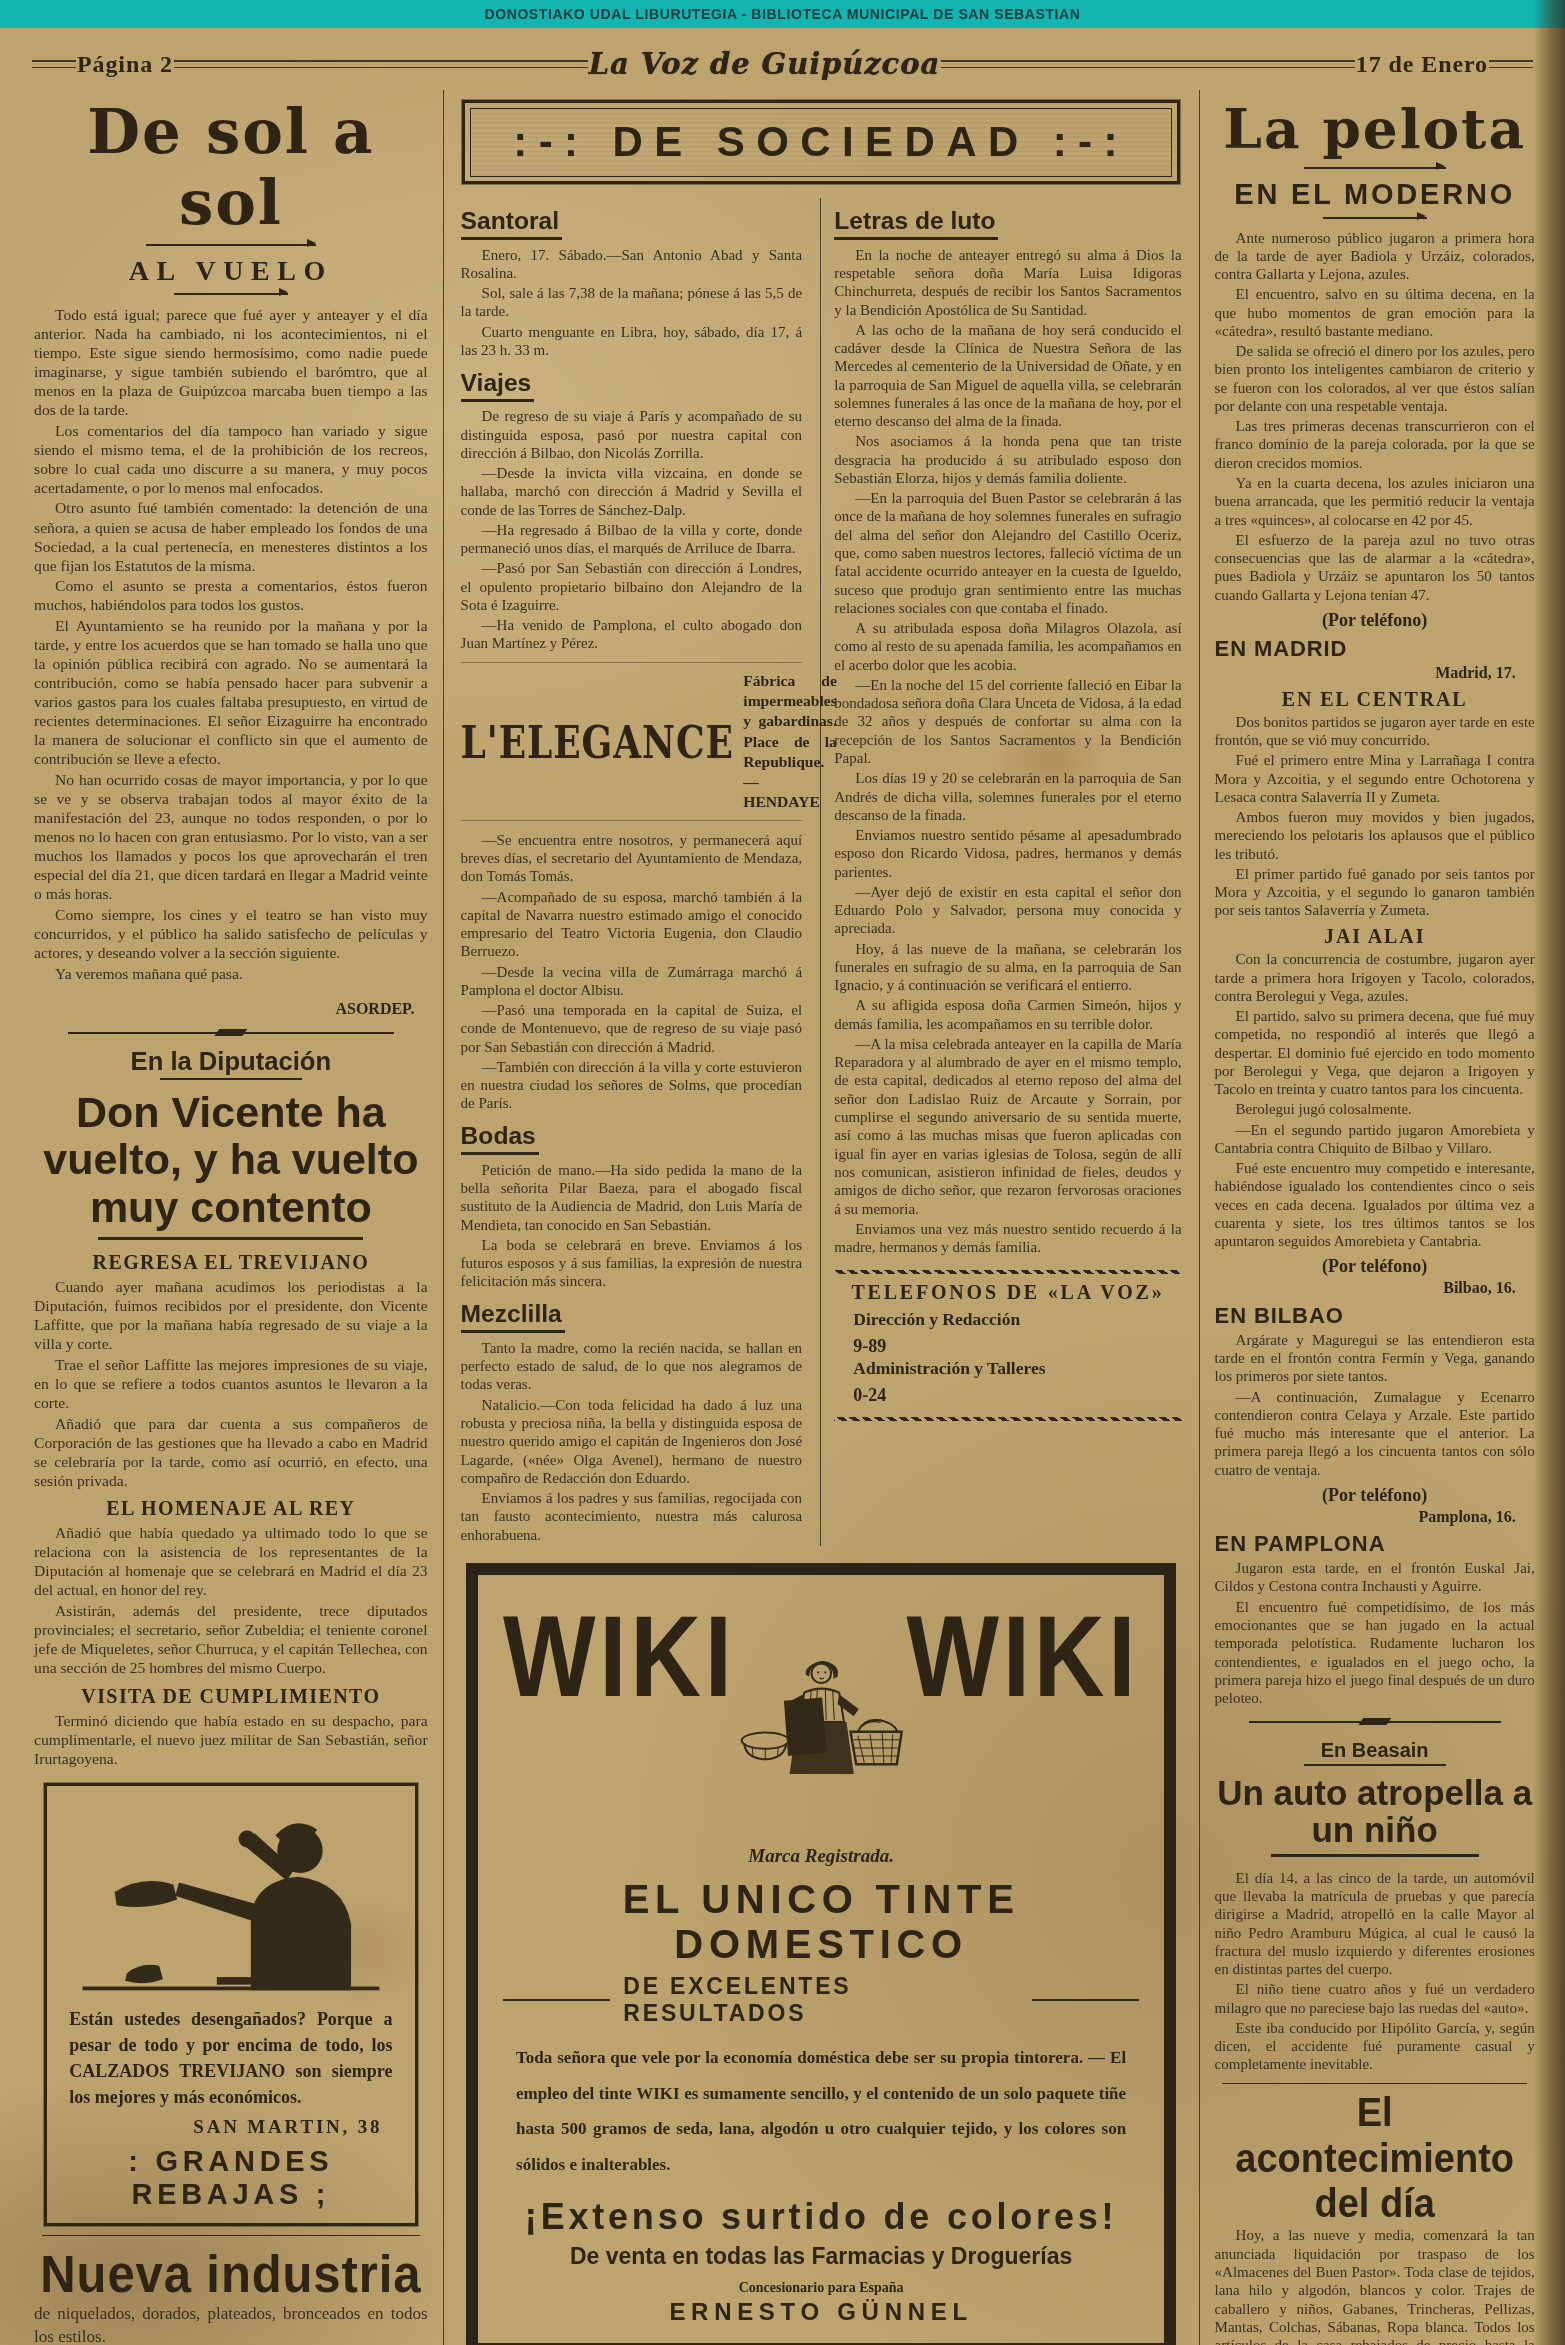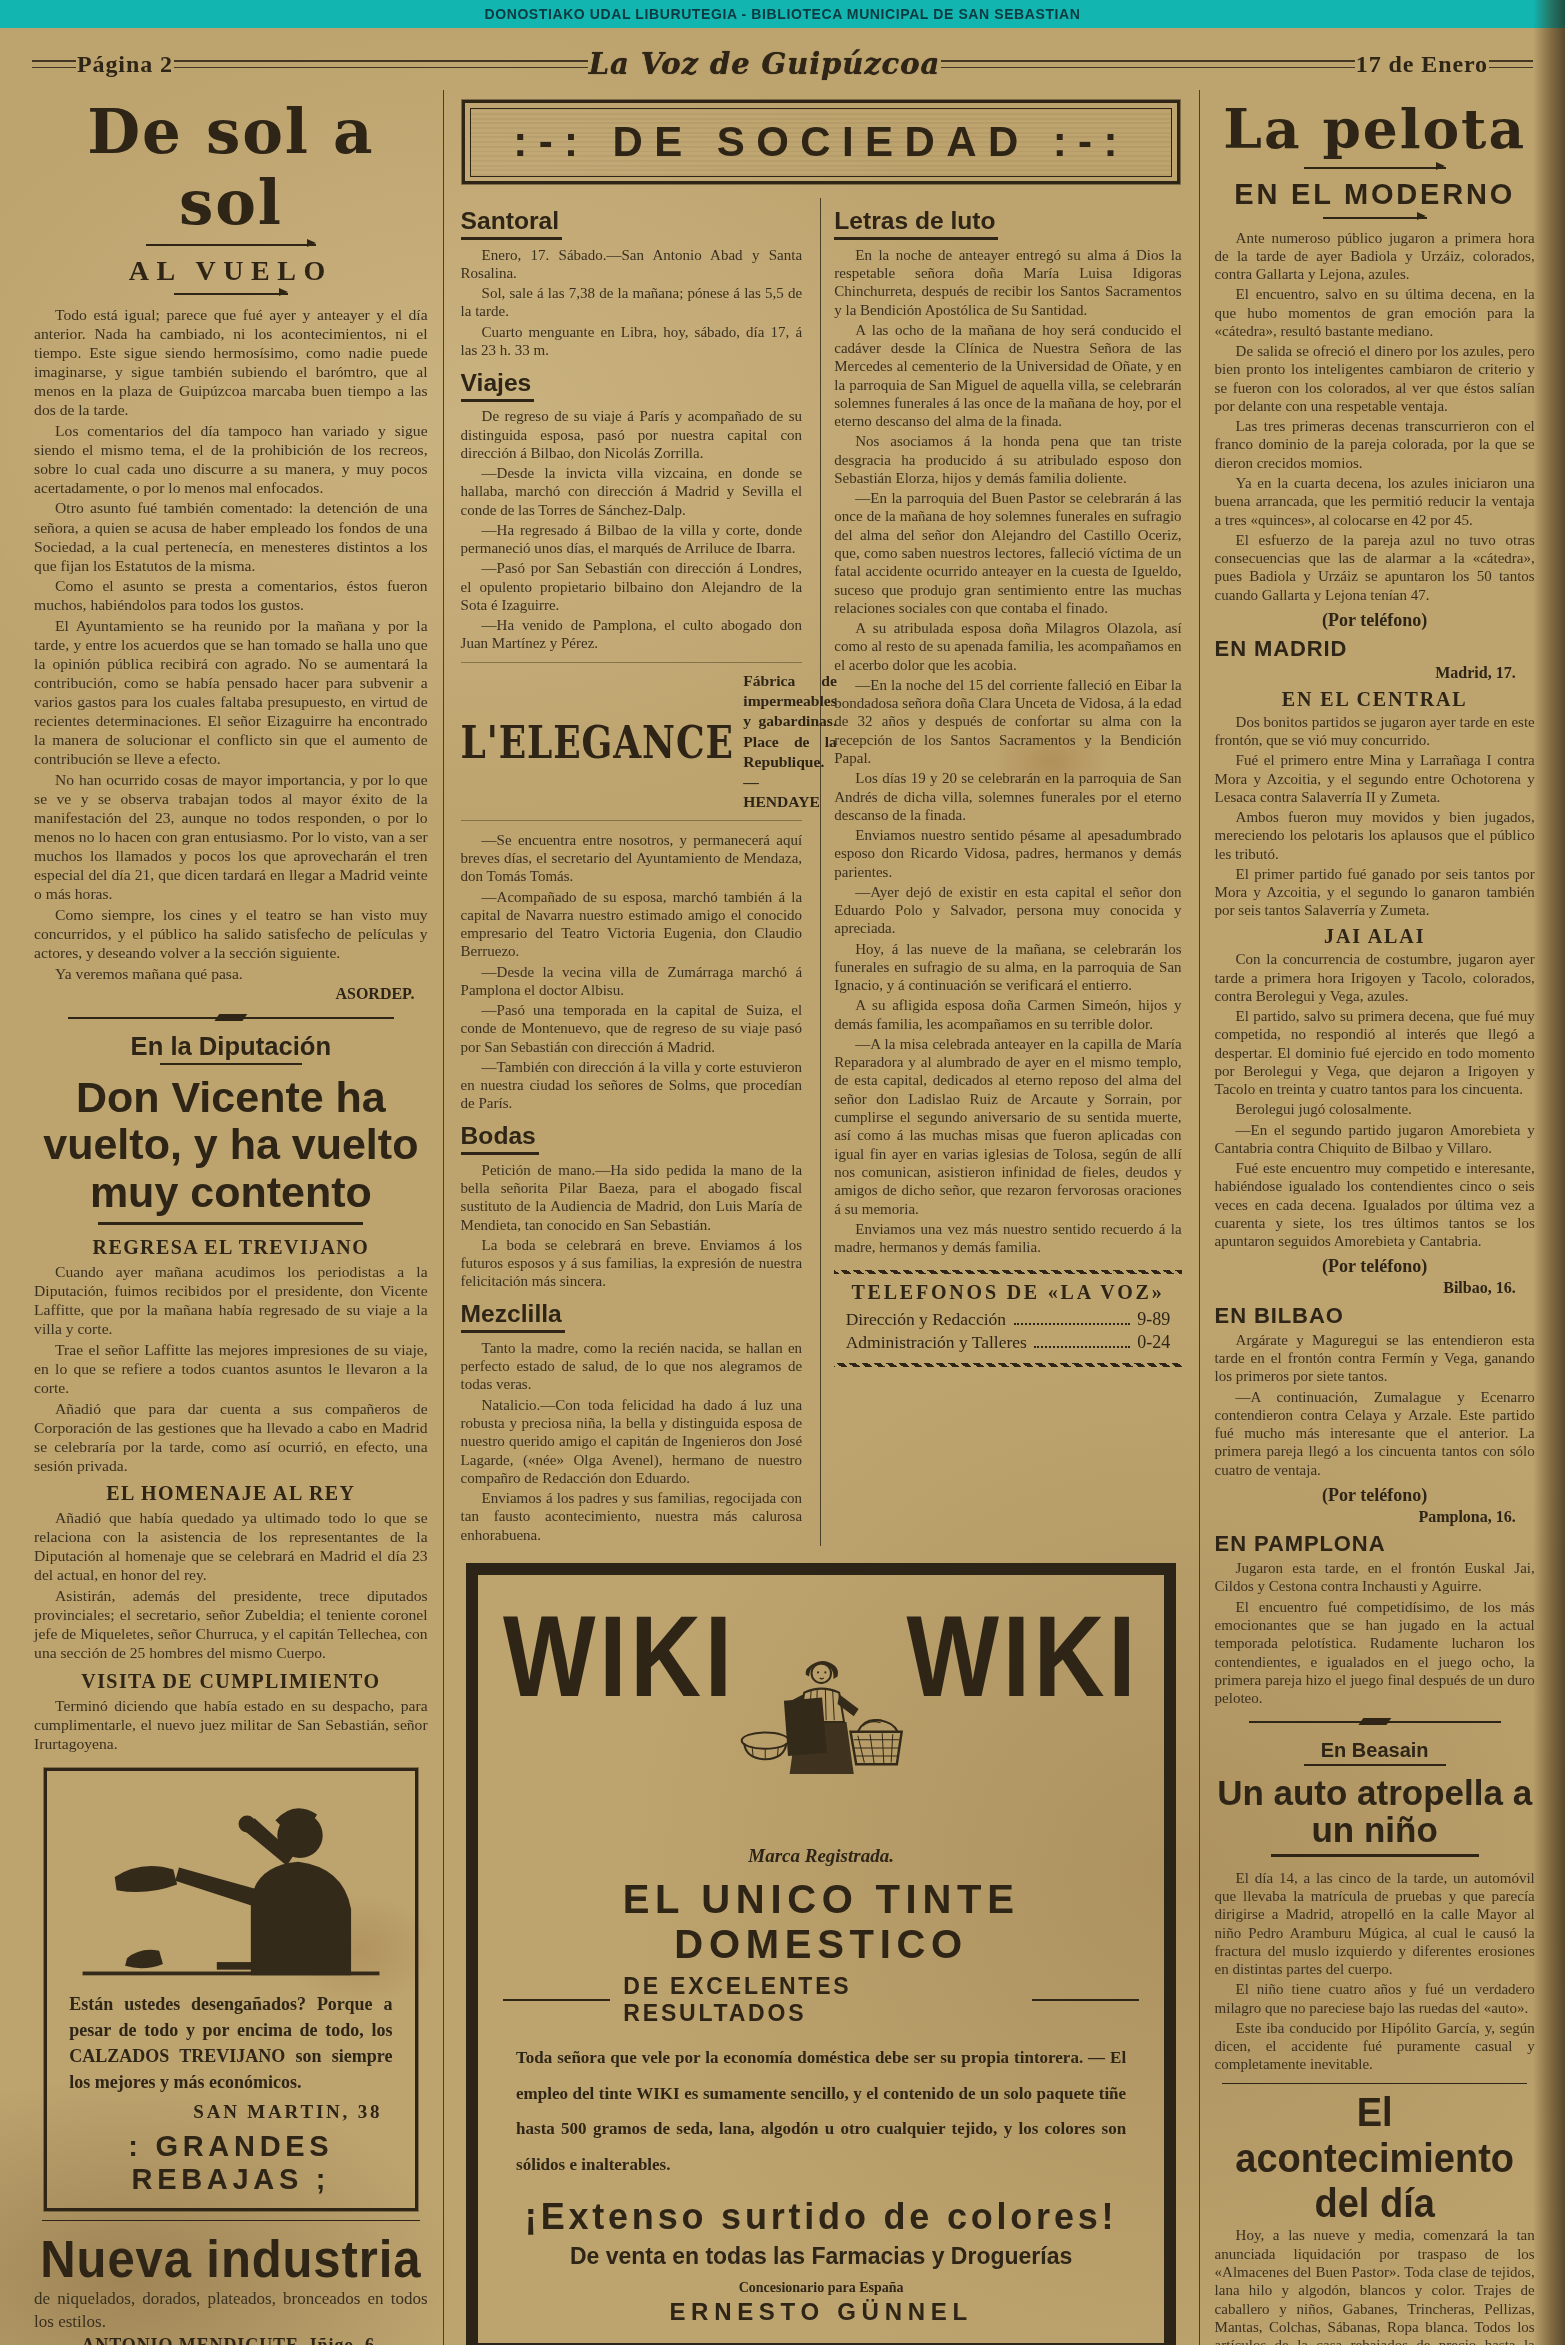--- a/index.html
+++ b/index.html
@@ -59,21 +59,21 @@
   .col-mid p.para{font-size:15px;}
 
   
   .big-serif-title{font-family:"DejaVu Serif",serif;font-weight:bold;text-align:center;letter-spacing:1.9px;}
   .arrow-rule{width:170px;margin:5.7px auto 9.5px;border-top:2.8px solid var(--ink);position:relative;}
   .arrow-rule::after{content:"";position:absolute;right:-3.8px;top:-6.6px;border:4.7px solid transparent;border-left:9.5px solid var(--ink);}
   .sub-caps{font-weight:bold;text-align:center;letter-spacing:7.6px;font-size:28px;margin-top:1.9px;}
   .orn-rule{border-top:2.4px solid var(--ink);margin:13.2px 34px;position:relative;}
   .orn-rule::after{content:"";position:absolute;left:50%;top:-4.7px;width:28px;height:6.6px;background:var(--ink);transform:translateX(-50%) skewX(-35deg);}
   .plain-rule{border-top:1.9px solid var(--ink);margin:9.5px 7.6px;}
-  .signature{text-align:right;font-weight:bold;font-size:16px;padding-right:13.2px;margin-top:2px;}
+  .signature{text-align:right;font-weight:bold;font-size:16px;padding-right:13.2px;margin-top:17px;}
   .kicker{font-family:"Liberation Sans",sans-serif;font-weight:bold;text-align:center;font-size:25.6px;margin:3.8px 0 1.9px;}
   .kicker-rule{width:142px;margin:1.9px auto 9.5px;border-top:2.4px solid var(--ink);}
   .headline-sans{font-family:"Liberation Sans",sans-serif;font-weight:bold;text-align:center;font-size:43px;line-height:1.1;margin:7.6px 0 5.7px;}
   .headline-rule{width:265px;margin:5.7px auto 11.4px;border-top:3.3px solid var(--ink);}
   .subhead{font-weight:bold;text-align:center;font-size:20px;letter-spacing:1.4px;margin:7.6px 0 2.8px;}
   .section-head{font-family:"Liberation Sans",sans-serif;font-weight:bold;font-size:24.6px;margin:9.5px 0 5.7px;}
   .section-head .underbar{display:inline-block;border-bottom:3.8px solid var(--ink);padding:0 2.8px 1.9px 0;}
   .centered-head{font-weight:bold;text-align:center;font-size:20px;letter-spacing:1.9px;margin:5.7px 0 1.9px;}
   .side-head{font-family:"Liberation Sans",sans-serif;font-weight:bold;font-size:22px;margin:5.7px 0 1.9px;letter-spacing:0.9px;}
   .dateline{text-align:right;font-weight:bold;font-size:16px;padding-right:19px;margin:1.9px 0;}
@@ -90,21 +90,21 @@
 
   
   .elegance{display:flex;align-items:center;gap:9.5px;margin:9.5px 0;border-top:0.9px solid rgba(46,37,23,.4);border-bottom:0.9px solid rgba(46,37,23,.4);padding:7.6px 0;}
   .elegance-brand{font-family:"DejaVu Serif",serif;font-weight:bold;font-size:36px;letter-spacing:0.9px;transform:scaleY(1.25);white-space:nowrap;}
   .elegance-text{font-weight:bold;font-size:15.6px;line-height:1.3;text-align:justify;}
 
   
   .telefonos{margin:13.2px 0 5.7px;padding:7.6px 3.8px 9.5px;border-top:4.7px solid transparent;border-bottom:4.7px solid transparent;
     border-image:repeating-linear-gradient(45deg,var(--ink) 0 4.7px,transparent 4.7px 8.5px) 5;}
   .telefonos-title{text-align:center;font-weight:bold;font-size:20px;letter-spacing:2.8px;margin-bottom:3.8px;}
-  .tel-row{display:flex;align-items:baseline;font-weight:normal;font-size:17.5px;padding:0.9px 7.6px;}
+  .tel-row{display:flex;align-items:baseline;font-weight:bold;font-size:17.5px;padding:0.9px 7.6px;flex-direction:column;}
   .tel-leader{flex:1;border-bottom:2.4px dotted var(--ink);margin:0 7.6px 3.8px;}
   .tel-num{font-size:18px;}
 
   
   .wiki-ad{border:12.3px solid #2c2416;margin:17px 5.7px 0;padding:9.5px 24.6px 15px;position:relative;}
   .wiki-brand-row{display:flex;align-items:flex-start;justify-content:space-between;}
   .wiki-word{font-family:"Liberation Sans",sans-serif;font-weight:bold;font-size:98px;letter-spacing:3.8px;transform:scaleY(1.18);line-height:1;margin-top:23px;}
   .wiki-marca{text-align:center;font-size:19px;font-weight:bold;margin:3.8px 0 9.5px;font-style:italic;}
   .wiki-head1{font-family:"Liberation Sans",sans-serif;text-align:center;font-size:40px;letter-spacing:5.7px;font-weight:bold;margin:5.7px 0;}
   .wiki-head2{display:flex;align-items:center;gap:13.2px;justify-content:center;font-family:"Liberation Sans",sans-serif;font-weight:bold;font-size:23px;letter-spacing:2.8px;margin:3.8px 0 13.2px;}

